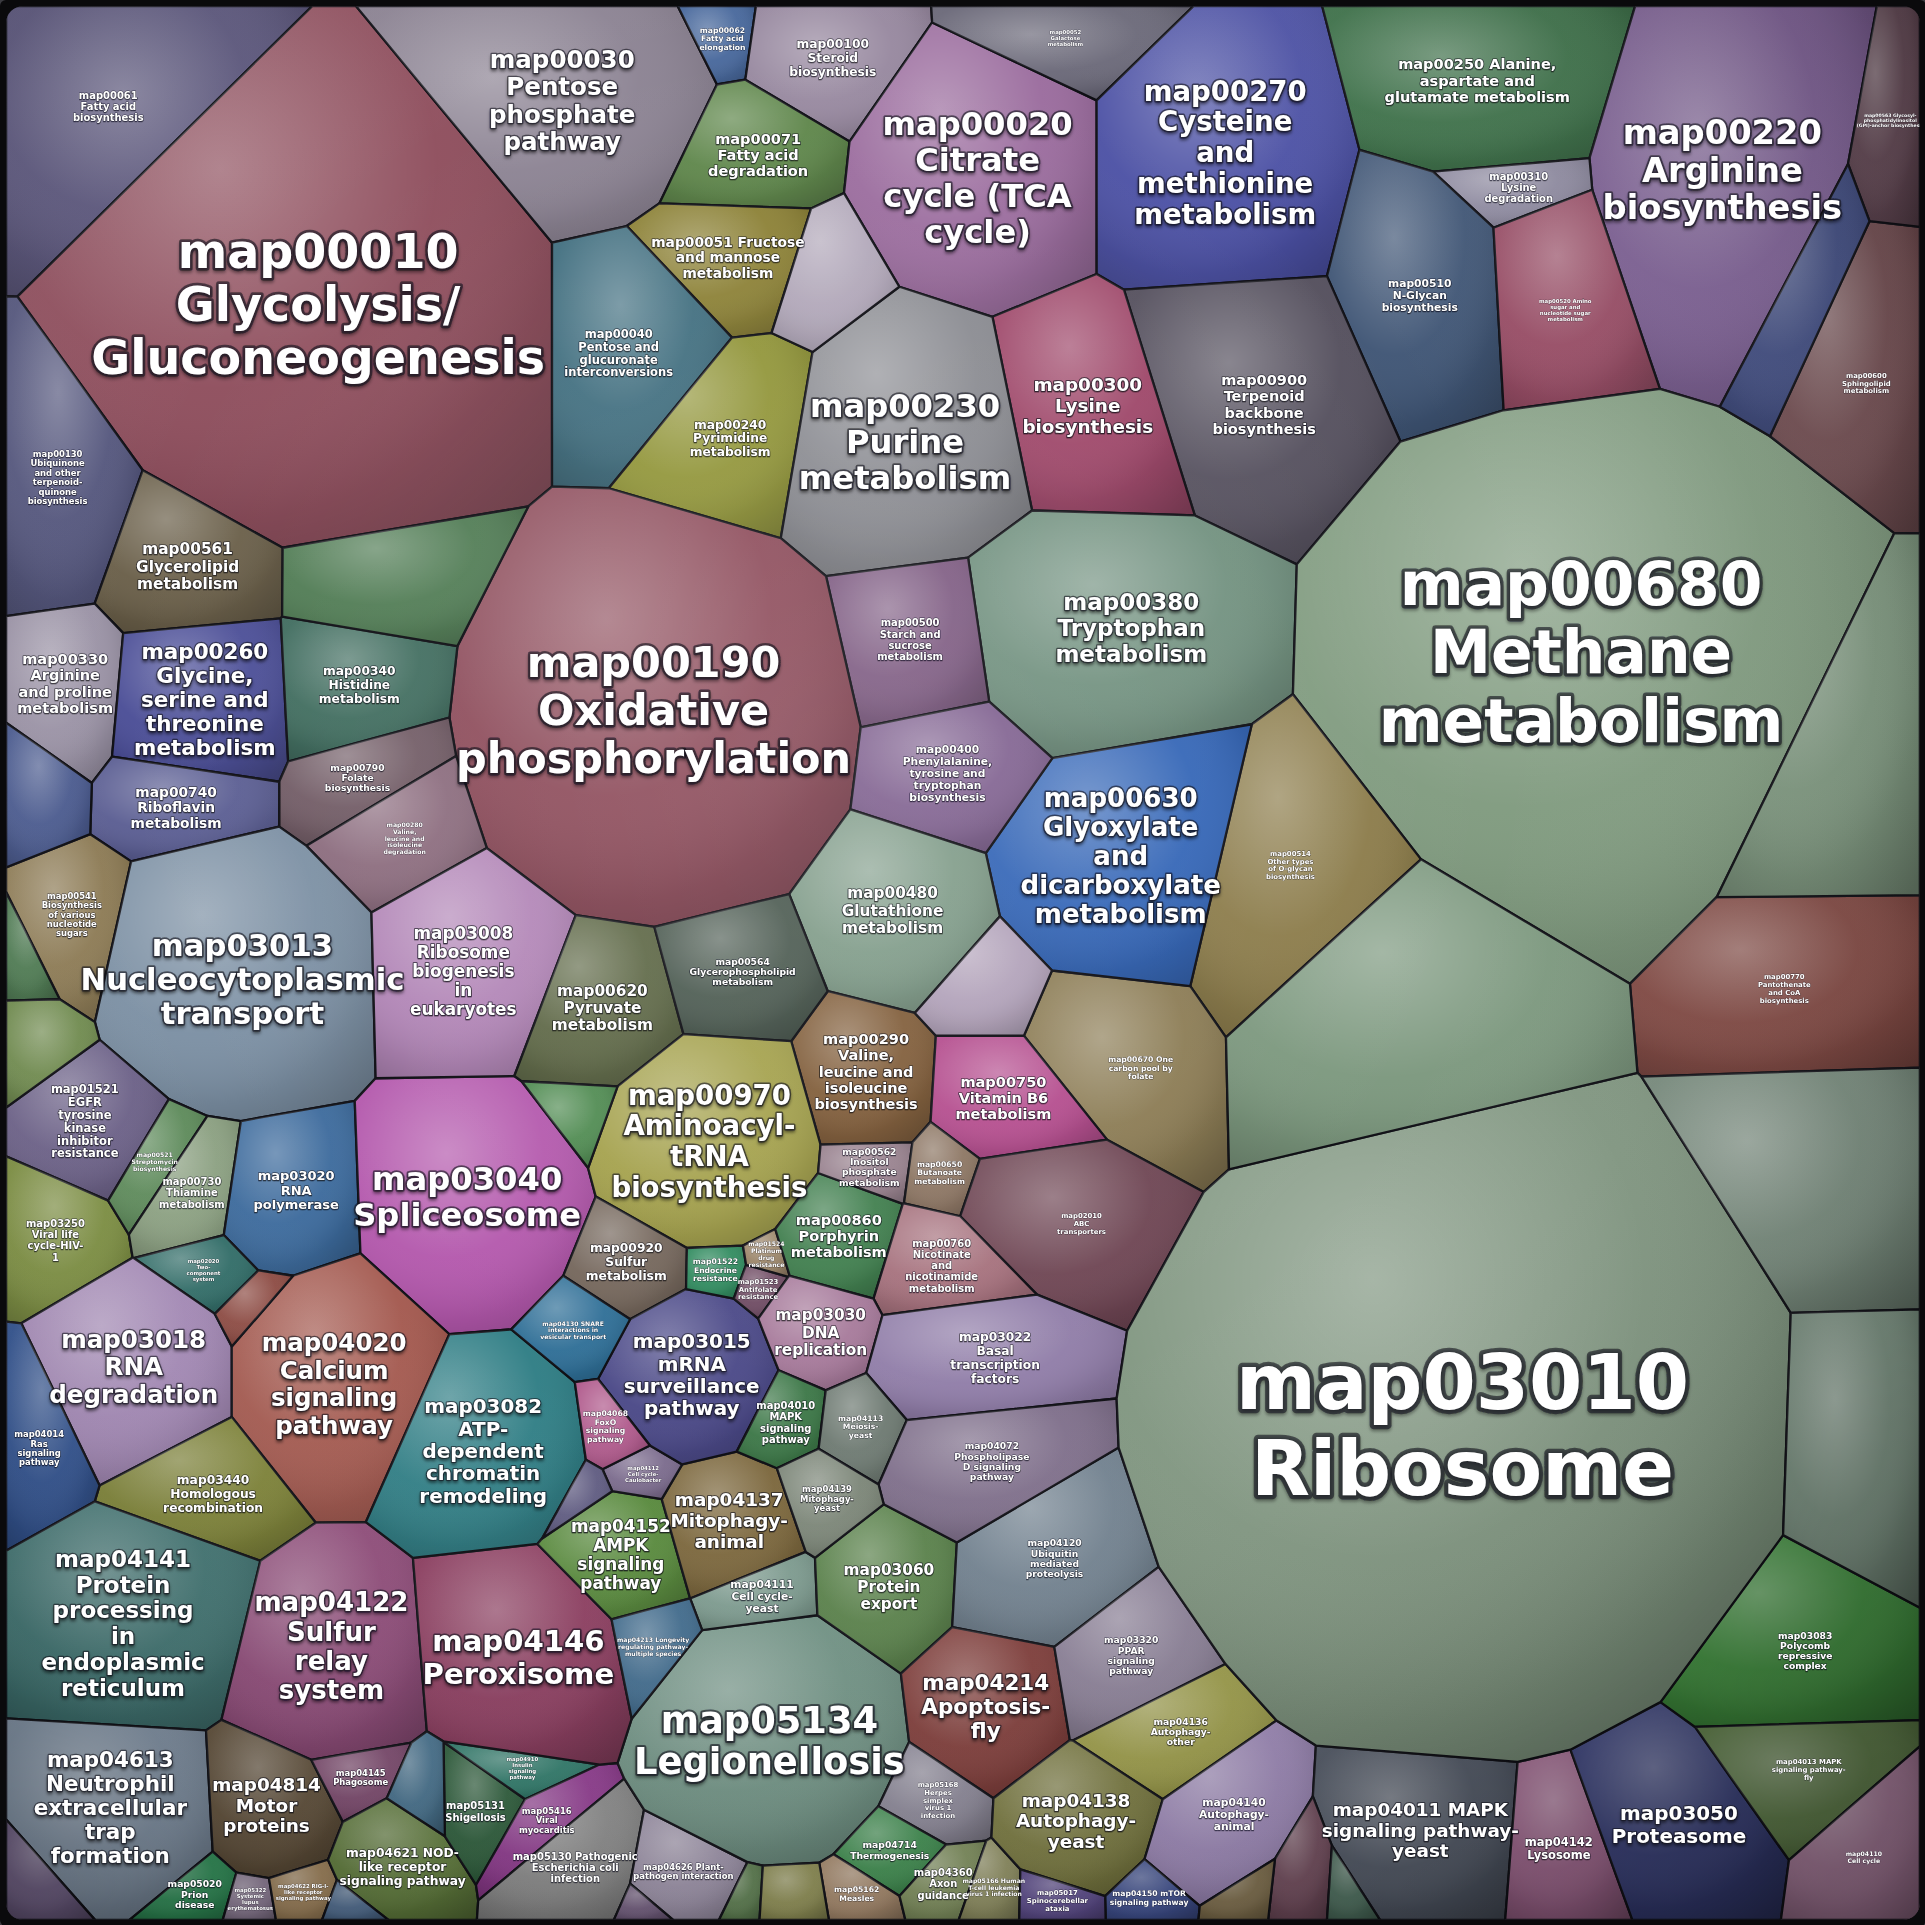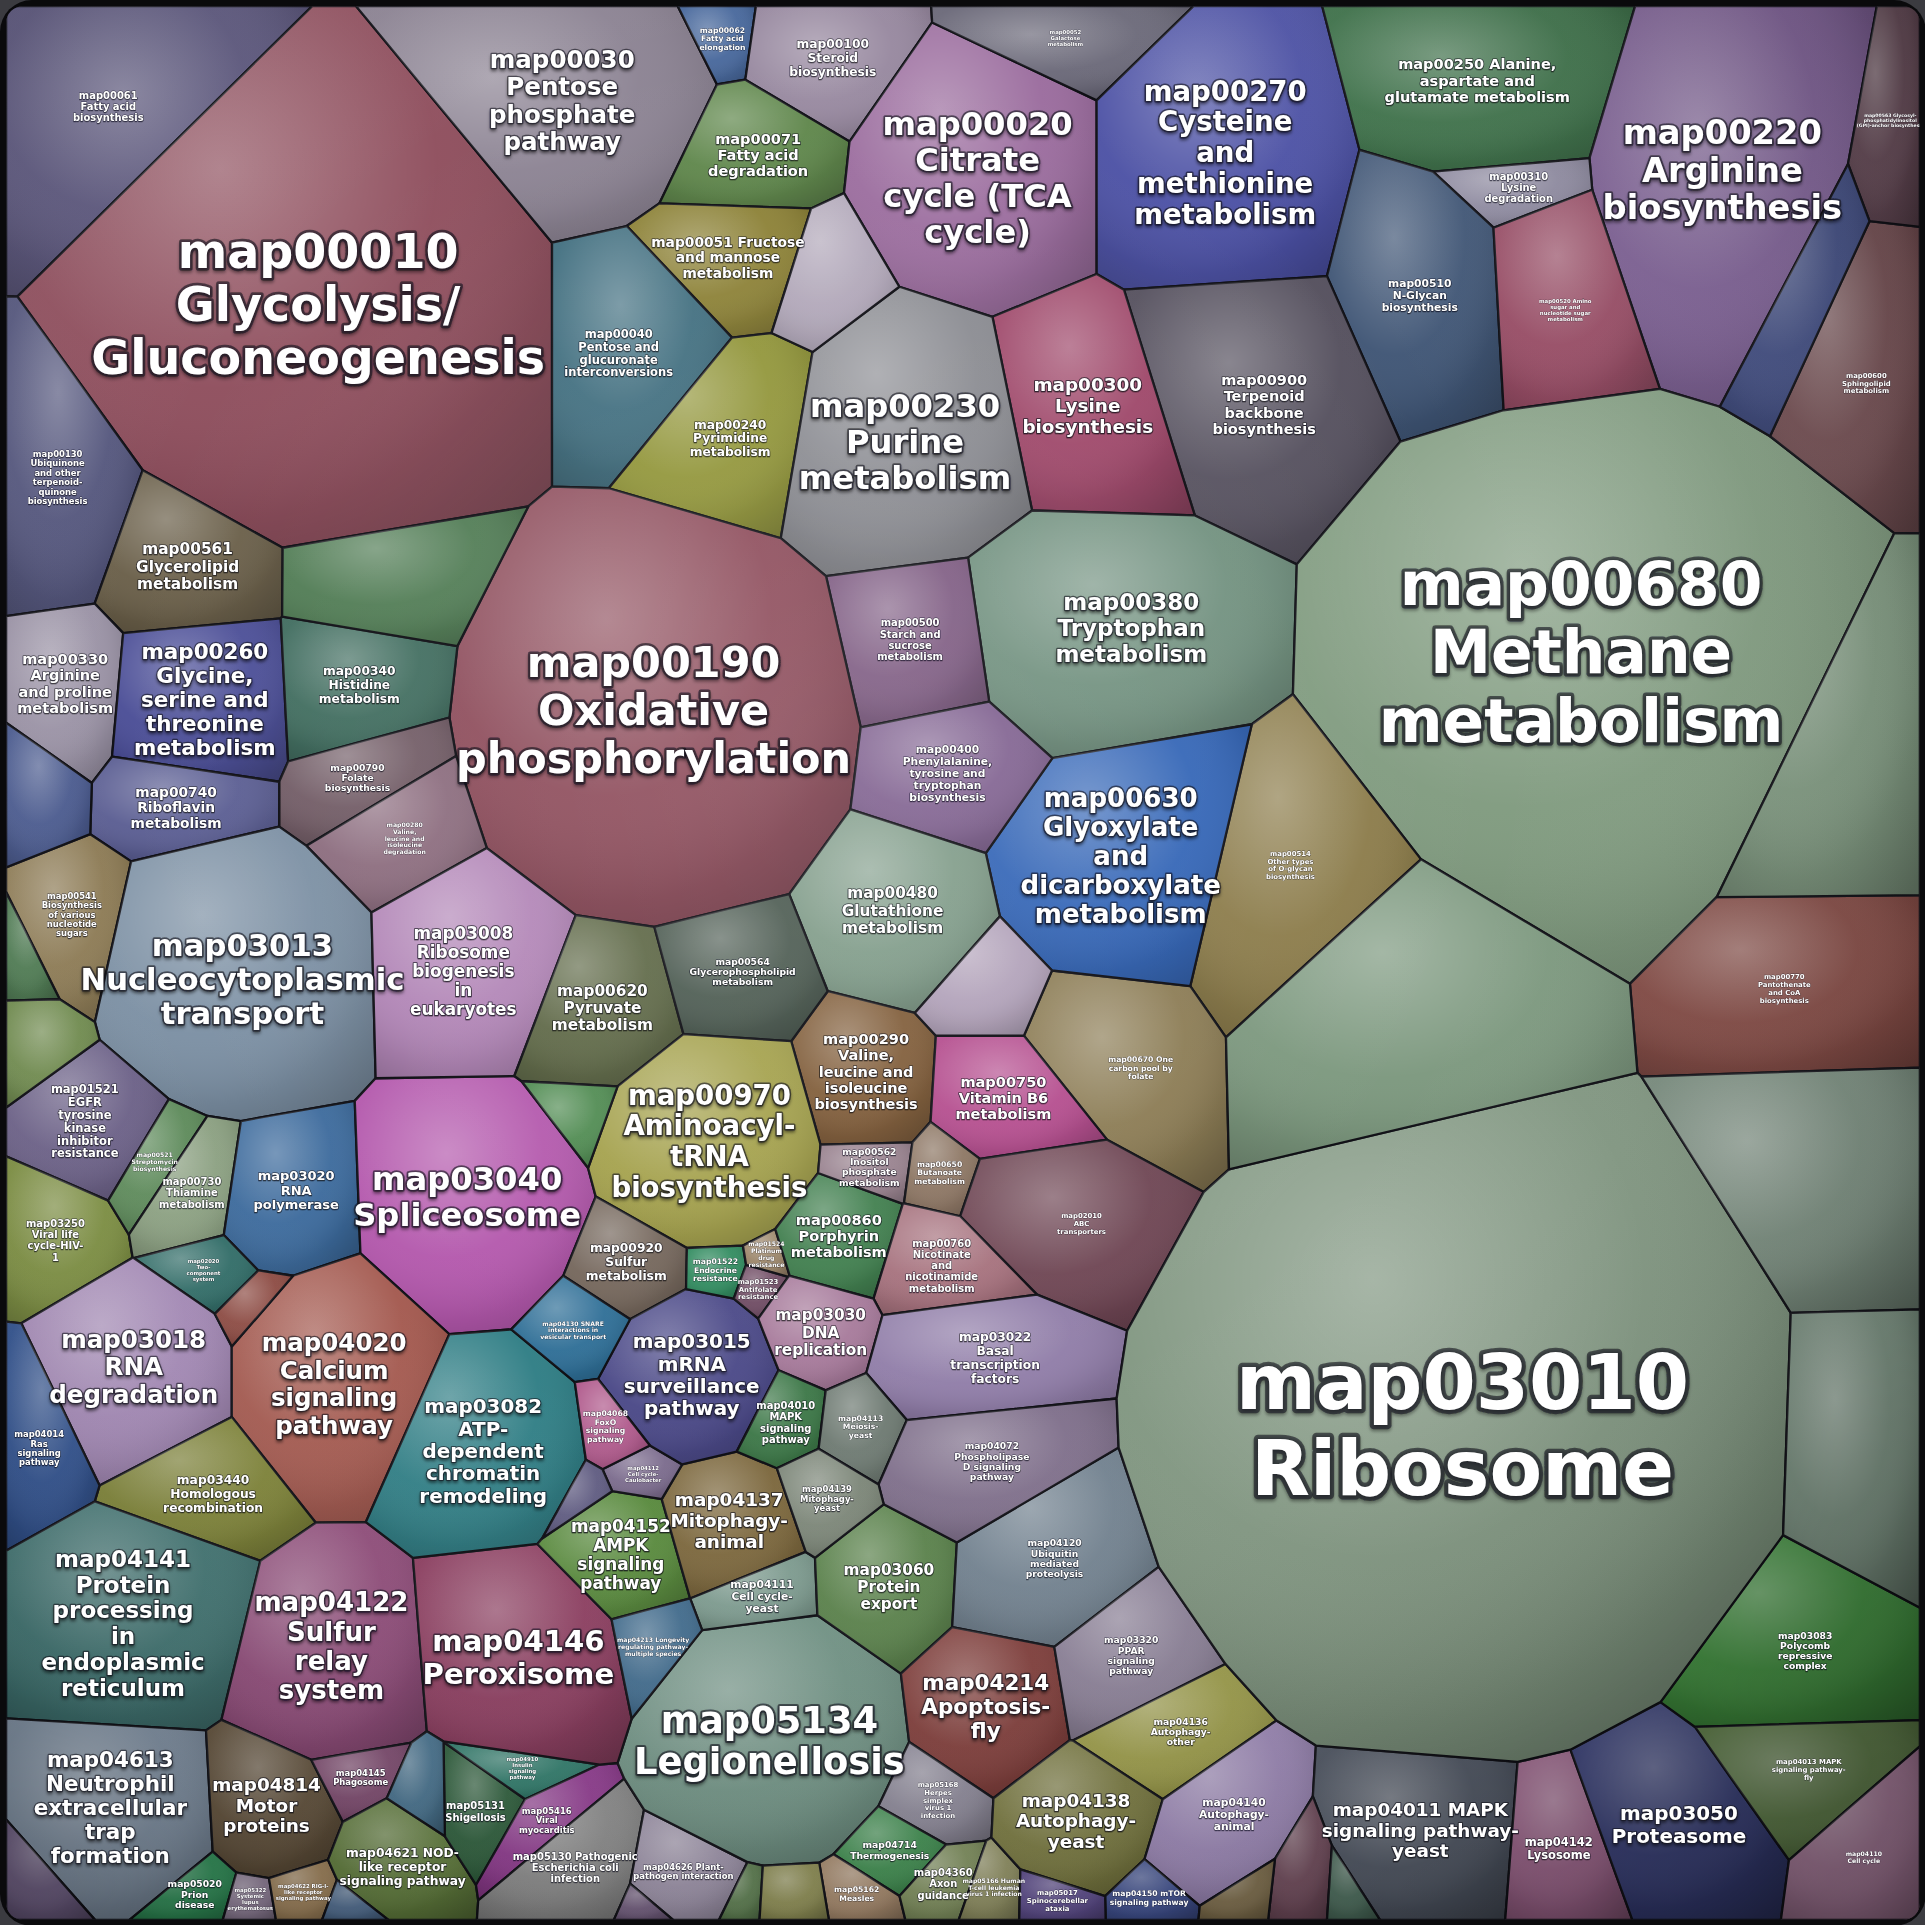--- a/index.html
+++ b/index.html
@@ -1,17 +1,17 @@
 <!DOCTYPE html>
 <html style="font-size:12.3px"><head>
 <meta charset="utf-8">
 <style>
   html,body{margin:0;padding:0;background:#3b3b40;}
   body{width:1926px;height:1926px;position:relative;font-family:"DejaVu Sans","Liberation Sans",sans-serif;}
-  .frame{position:absolute;inset:0;background:#0a0a0c;border-radius:32px;overflow:hidden;}
+  .frame{position:absolute;inset:0;background:#0a0a0c;border-radius:6px;overflow:hidden;}
   svg{display:block;width:1926px;height:1926px;}
   text{fill:#ffffff;font-weight:700;paint-order:stroke;stroke-linejoin:round;}
 </style>
 </head>
 <body>
 
 <div class="frame">
   <svg id="treemap" viewBox="0 0 2512 2512" xmlns="http://www.w3.org/2000/svg">
       <defs>
         <clipPath id="rim">

